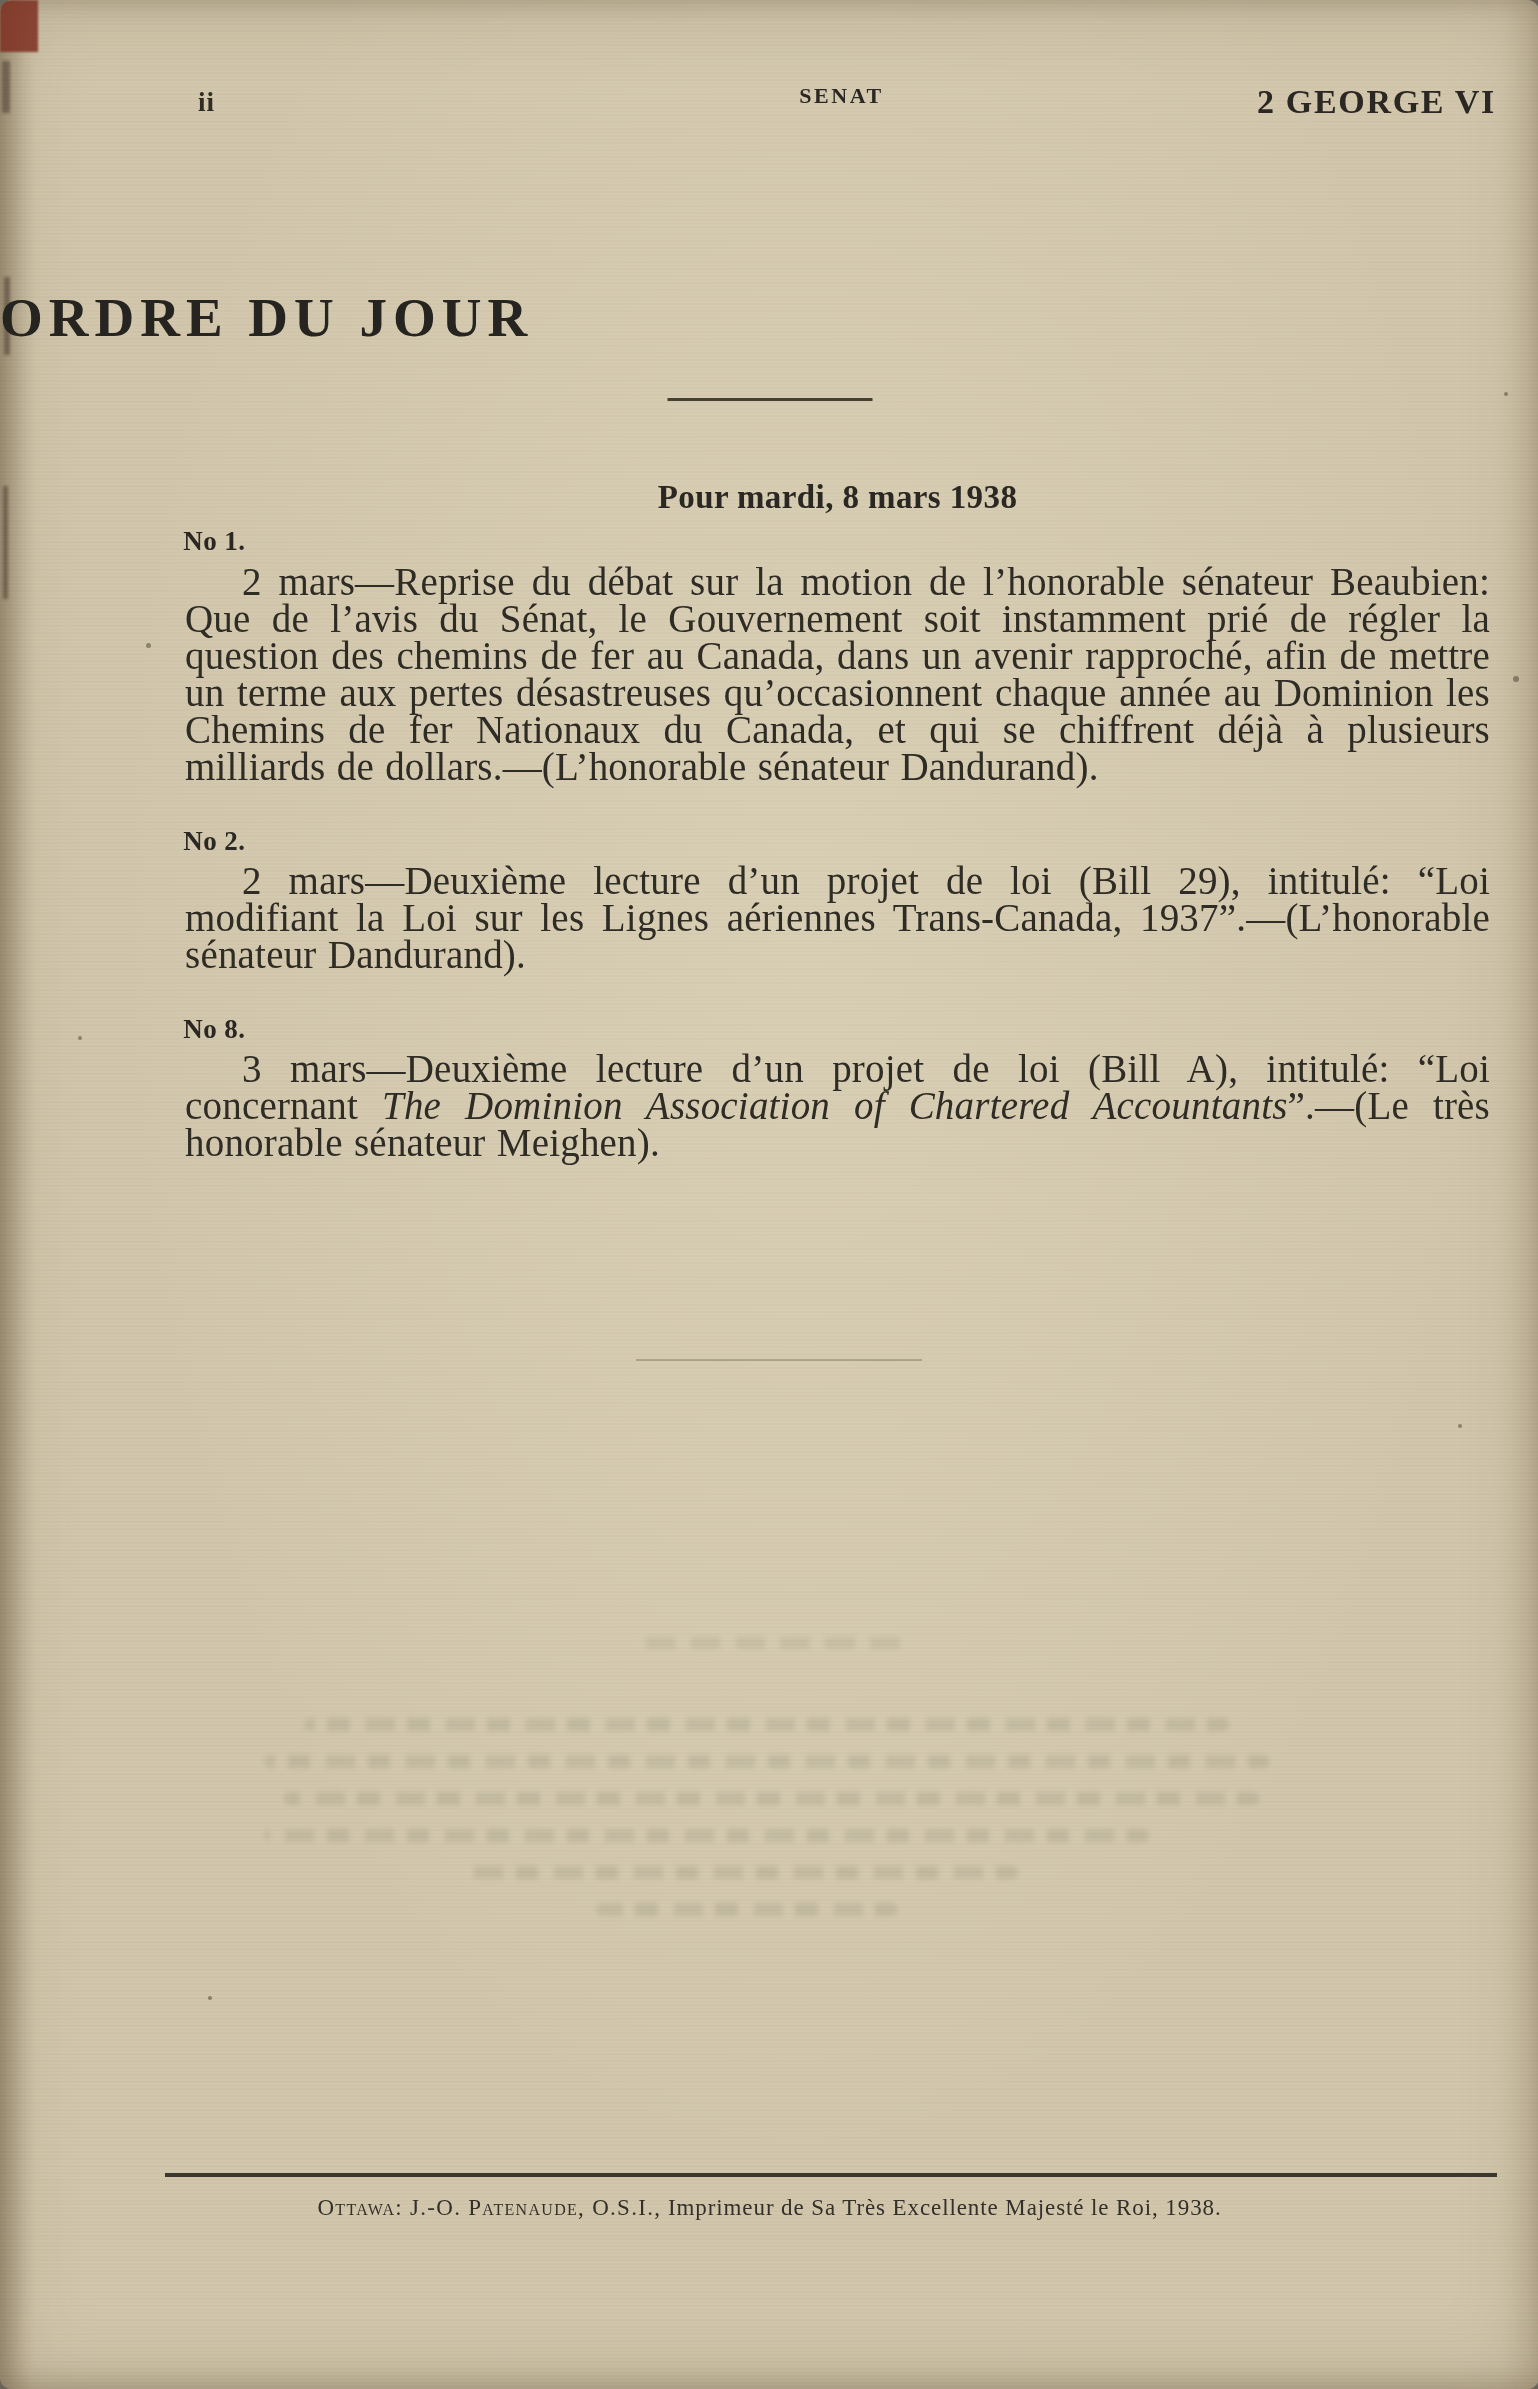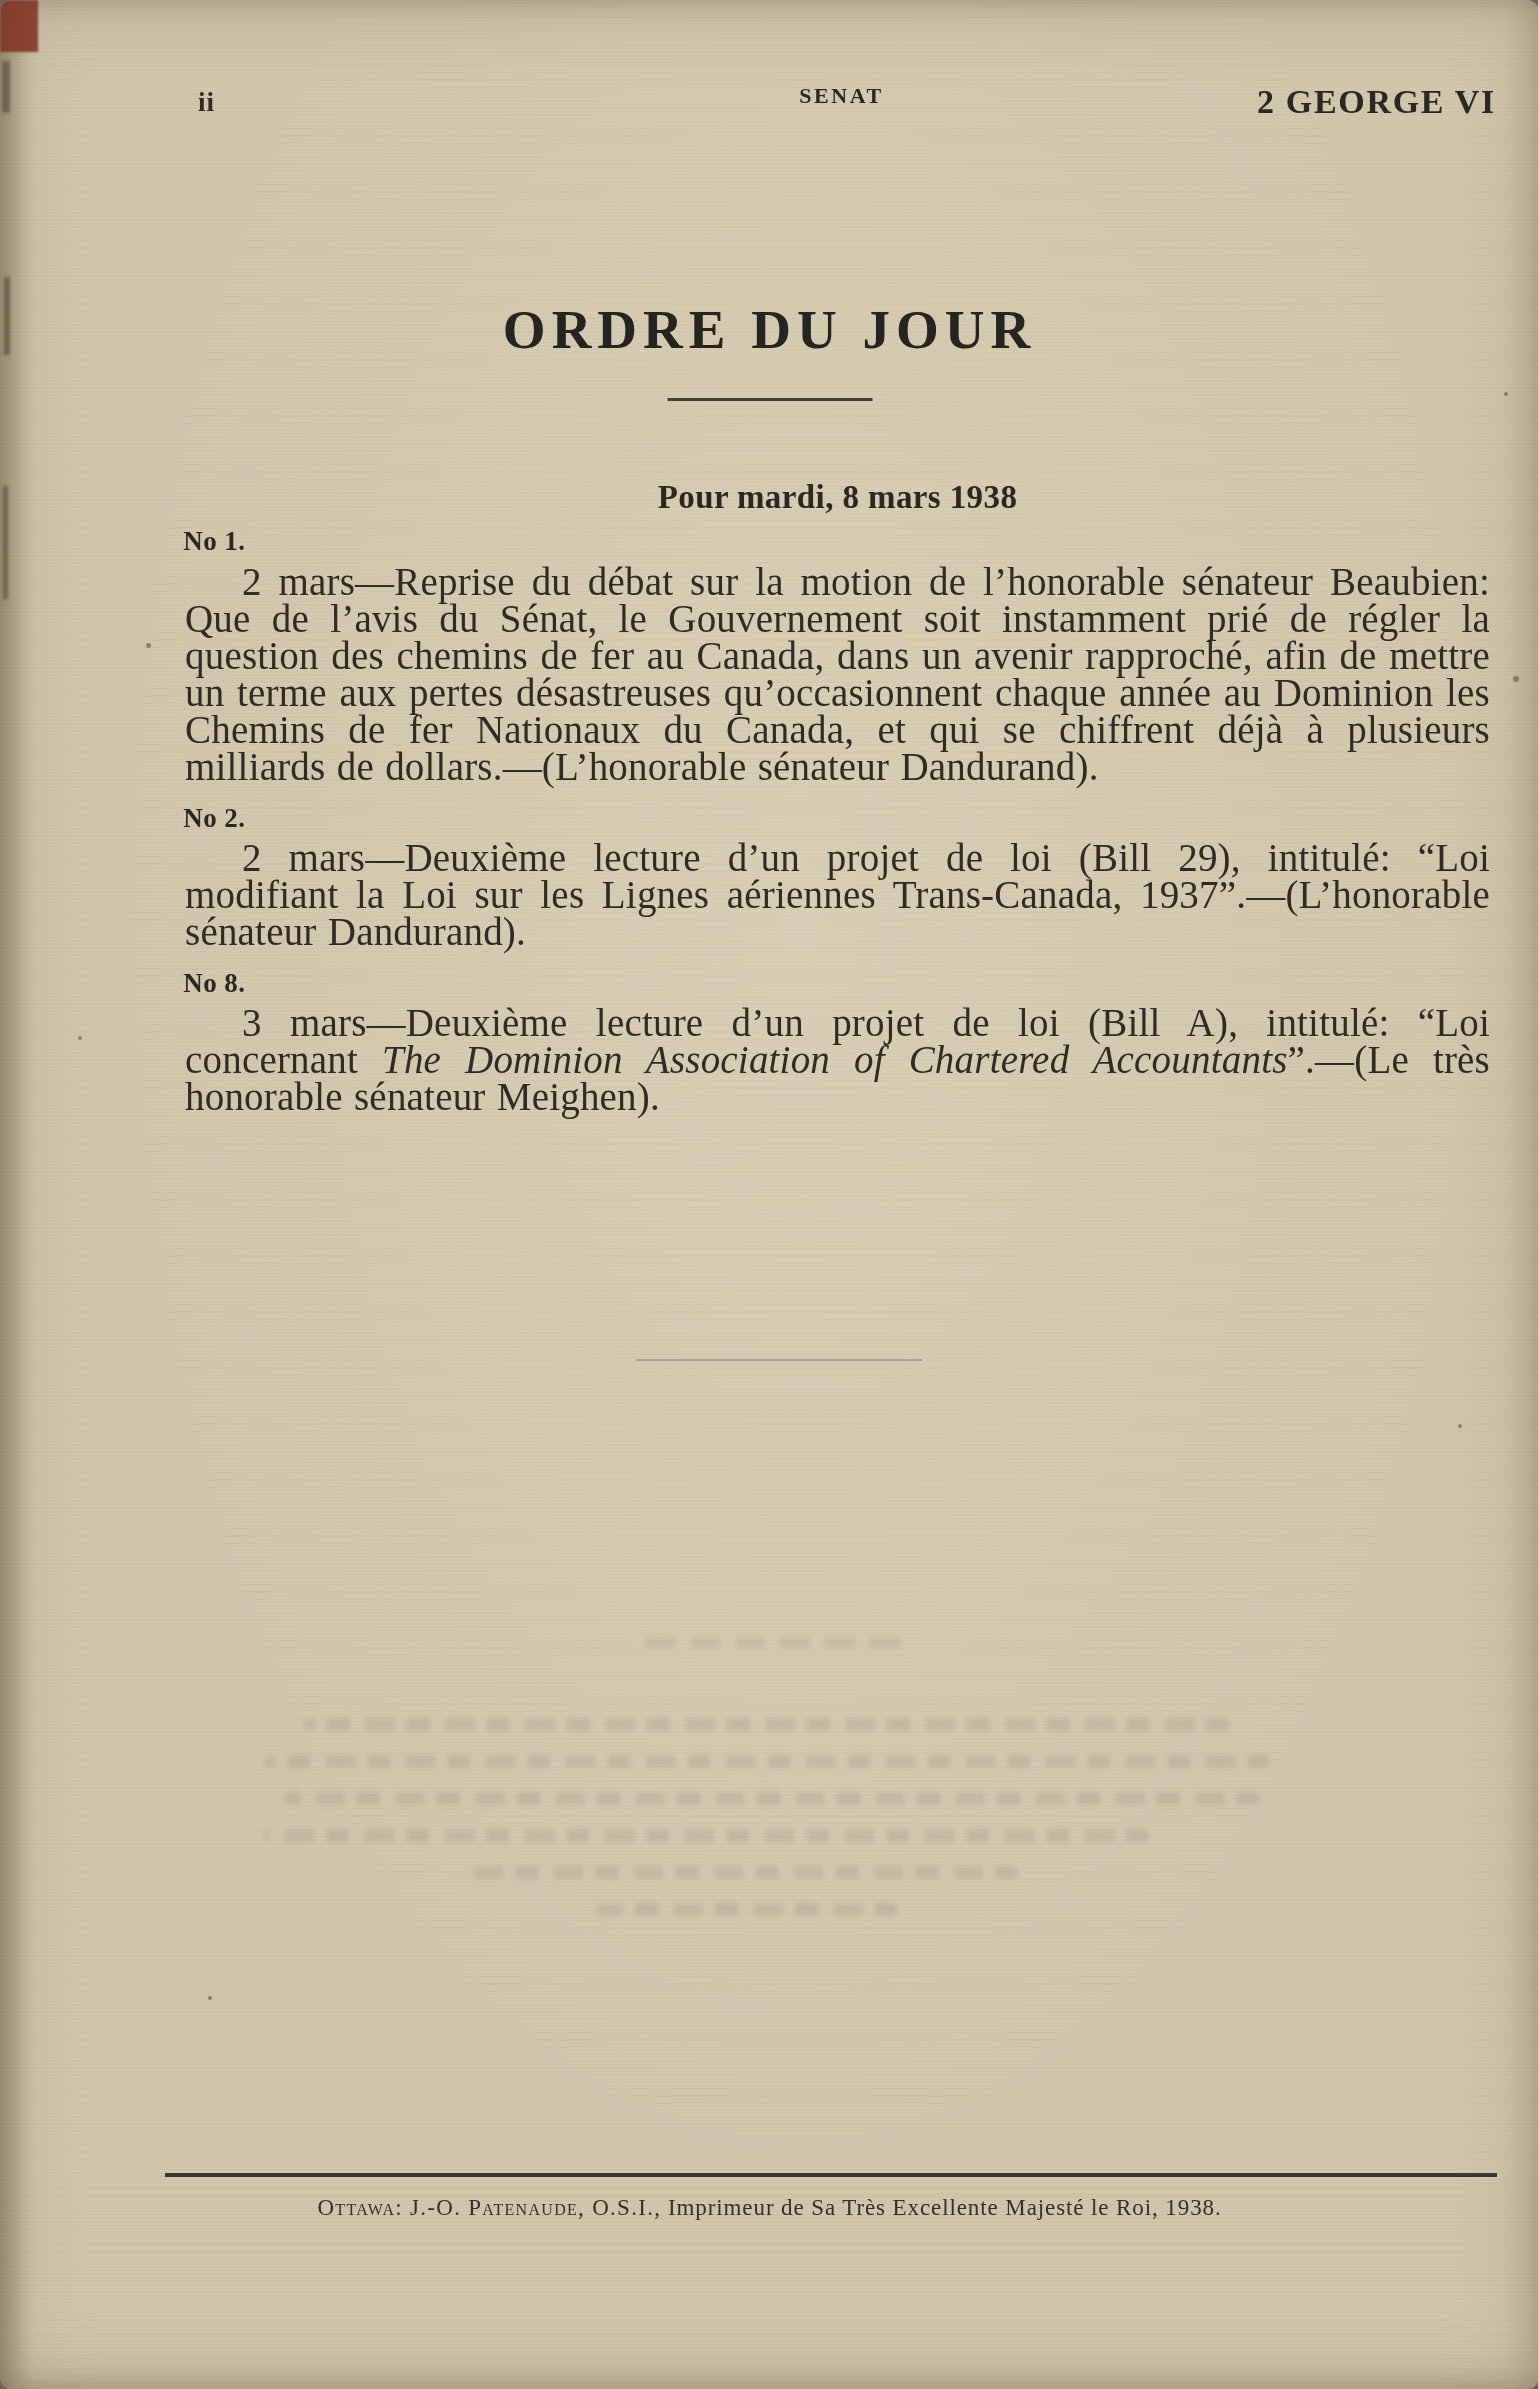--- a/index.html
+++ b/index.html
@@ -54,22 +54,22 @@
     color: #2b2823;
   }
   .hdr-right {
     position: absolute; right: 43px; top: 0;
     font-size: 34px; font-weight: 600; letter-spacing: 1.7px;
     color: #2b2823;
   }
 
   
   .doc-title {
-    position: absolute; top: 298px; left: 0; right: 0;
-    margin: 0; text-align: center;
+    position: absolute; top: 286px; left: 0; right: 0;
+    margin: 0; text-align: left;
     font-size: 55px; font-weight: 700; letter-spacing: 6px;
     color: #262420;
     white-space: nowrap;
   }
   .title-rule {
     position: absolute; top: 398px; left: 50%;
     transform: translateX(-50%);
     width: 205px; height: 2.6px;
     background: #45402f;
   }
@@ -77,21 +77,21 @@
   
   .content {
     position: absolute; top: 479px; left: 185px; right: 49px;
   }
   .date-heading {
     margin: 0 0 10.4px 0;
     text-align: center;
     font-size: 33px; font-weight: 700; letter-spacing: 0.4px;
     color: #2b2823;
   }
-  .agenda-item { margin-top: 18px; }
+  .agenda-item { margin-top: 41px; }
   .agenda-item:first-of-type { margin-top: 5.2px; }
   .item-label {
     margin: 0 0 5.2px -1.7px;
     font-size: 27px; font-weight: 700; letter-spacing: 0.4px;
     color: #2b2823;
   }
   .item-text {
     margin: 0;
     font-size: 39px; line-height: 37px;
     text-align: justify;

